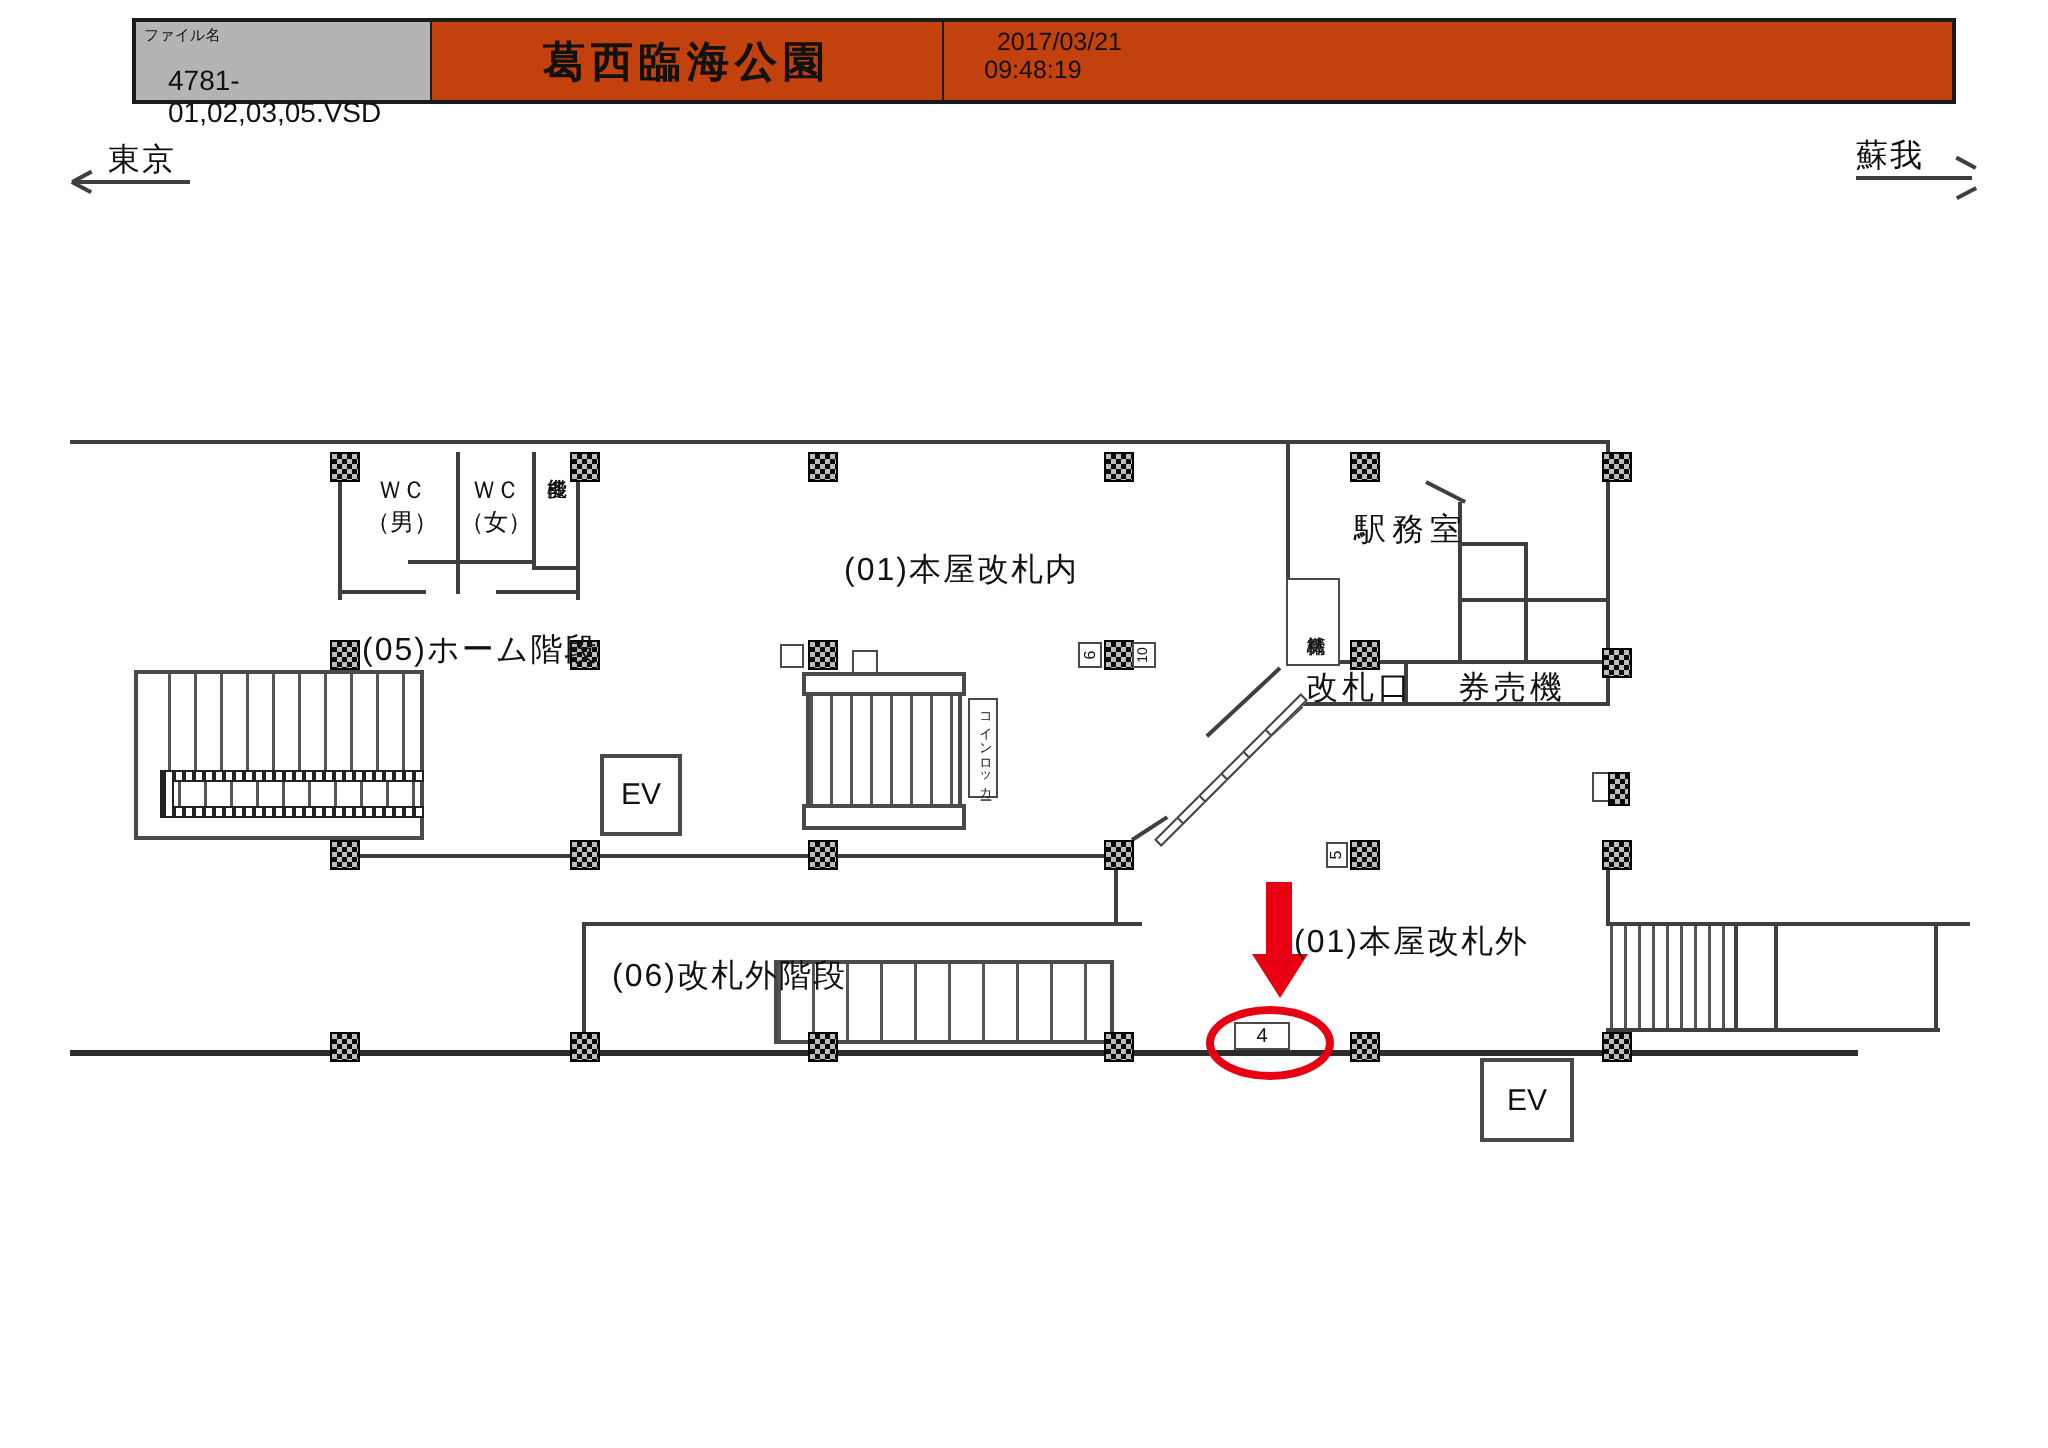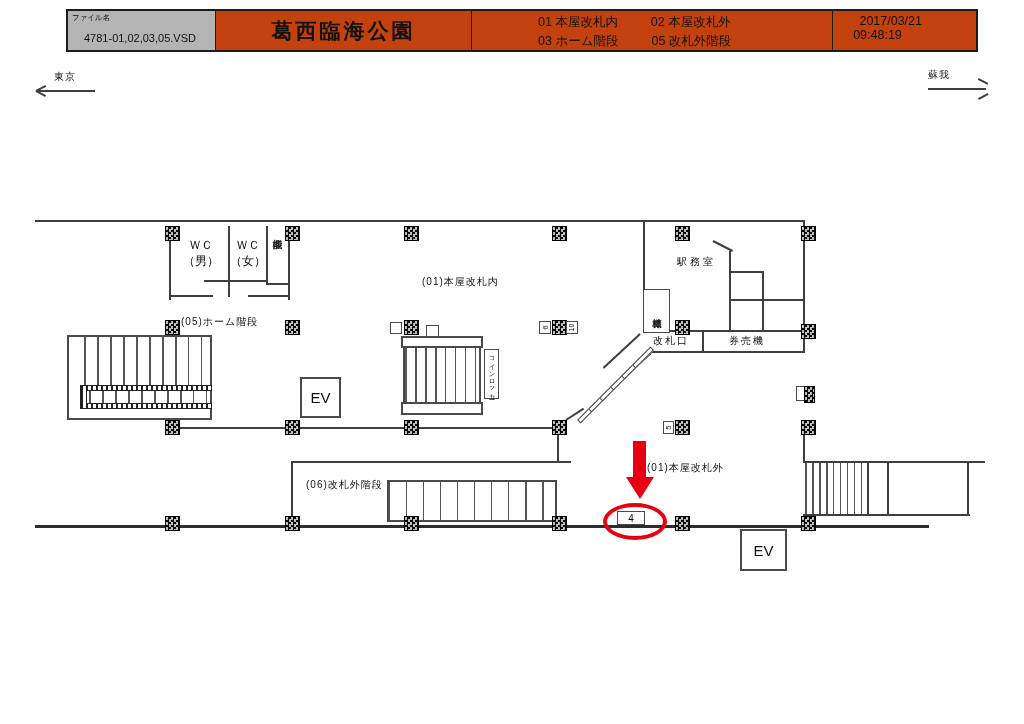--- a/index.html
+++ b/index.html
@@ -1,19 +1,19 @@
 <!DOCTYPE html>
 <html><head>
 <meta charset="utf-8">
 <style>
   html,body{margin:0;padding:0;background:#fff;}
   #stage{position:relative;width:1024px;height:724px;background:#fff;overflow:hidden;
          font-family:"Liberation Sans","DejaVu Sans",sans-serif;color:#111;}
   .w{position:absolute;background:#3f3f3f;}
-  .lbl{position:absolute;color:#111;font-size:10px;white-space:nowrap;letter-spacing:1px;}
+  .lbl{position:absolute;color:#111;font-size:16px;white-space:nowrap;letter-spacing:1px;}
   .pillar{position:absolute;width:13px;height:13px;border:1px solid #000;
           background-image:repeating-conic-gradient(#0a0a0a 0% 25%,#bdbdbd 25% 50%);
           background-size:5px 5px;}
   .box{position:absolute;background:#fff;border:1.5px solid #4a4a4a;box-sizing:border-box;}
   .steps{position:absolute;box-sizing:border-box;}
   .rail{position:absolute;border:1px solid #222;box-sizing:border-box;
         background-image:repeating-linear-gradient(90deg,#222 0 2px,#fff 2px 5px);}
   .slat{position:absolute;width:26px;height:5px;background:#fff;border:1.5px solid #444;
         transform:rotate(-45deg);box-sizing:border-box;}
   .vtext{writing-mode:vertical-rl;text-orientation:upright;}
@@ -26,35 +26,23 @@
   .ctr{display:flex;align-items:center;justify-content:center;}
 </style>
 </head>
 <body>
 
 <div id="stage">
 
   <div class="hd">
     <div class="cell" style="width:148px;background:#b4b4b4;">
       <span style="position:absolute;left:4px;top:2px;font-size:7.5px;">ファイル名</span>
-      <span style="position:absolute;left:16px;top:21px;font-size:11px;">4781-01,02,03,05.VSD</span>
+      <span style="position:absolute;left:16px;top:21px;font-size:14px;">4781-01,02,03,05.VSD</span>
     </div>
     <div class="cell ctr" style="width:256px;font-size:21px;font-weight:bold;letter-spacing:3px;">葛西臨海公園</div>
-    <div class="cell" style="width:361px;font-size:12.5px;">
-      <div style="position:absolute;left:66px;top:3px;">
-        <span>01</span>&nbsp;<span>本屋改札内</span>
-        <span style="display:inline-block;width:26px;"></span>
-        <span>02</span>&nbsp;<span>本屋改札外</span>
-      </div>
-      <div style="position:absolute;left:66px;top:22px;">
-        <span>03</span>&nbsp;<span>ホーム階段</span>
-        <span style="display:inline-block;width:26px;"></span>
-        <span>05</span>&nbsp;<span>改札外階段</span>
-      </div>
-    </div>
     <div class="cell" style="width:89px;font-size:12.5px;text-align:center;">
       <div style="margin-top:3px;text-align:right;">2017/03/21</div>
       <div>09:48:19</div>
     </div>
   </div>
 
   <span class="lbl" style="left:54px;top:70px;">東京</span>
   <div class="w" style="left:38px;top:90px;width:57px;height:1.5px;"></div>
   <div class="w" style="left:36px;top:90px;width:11px;height:1.5px;transform:rotate(-28deg);transform-origin:left center;"></div>
   <div class="w" style="left:36px;top:90px;width:11px;height:1.5px;transform:rotate(28deg);transform-origin:left center;"></div>

